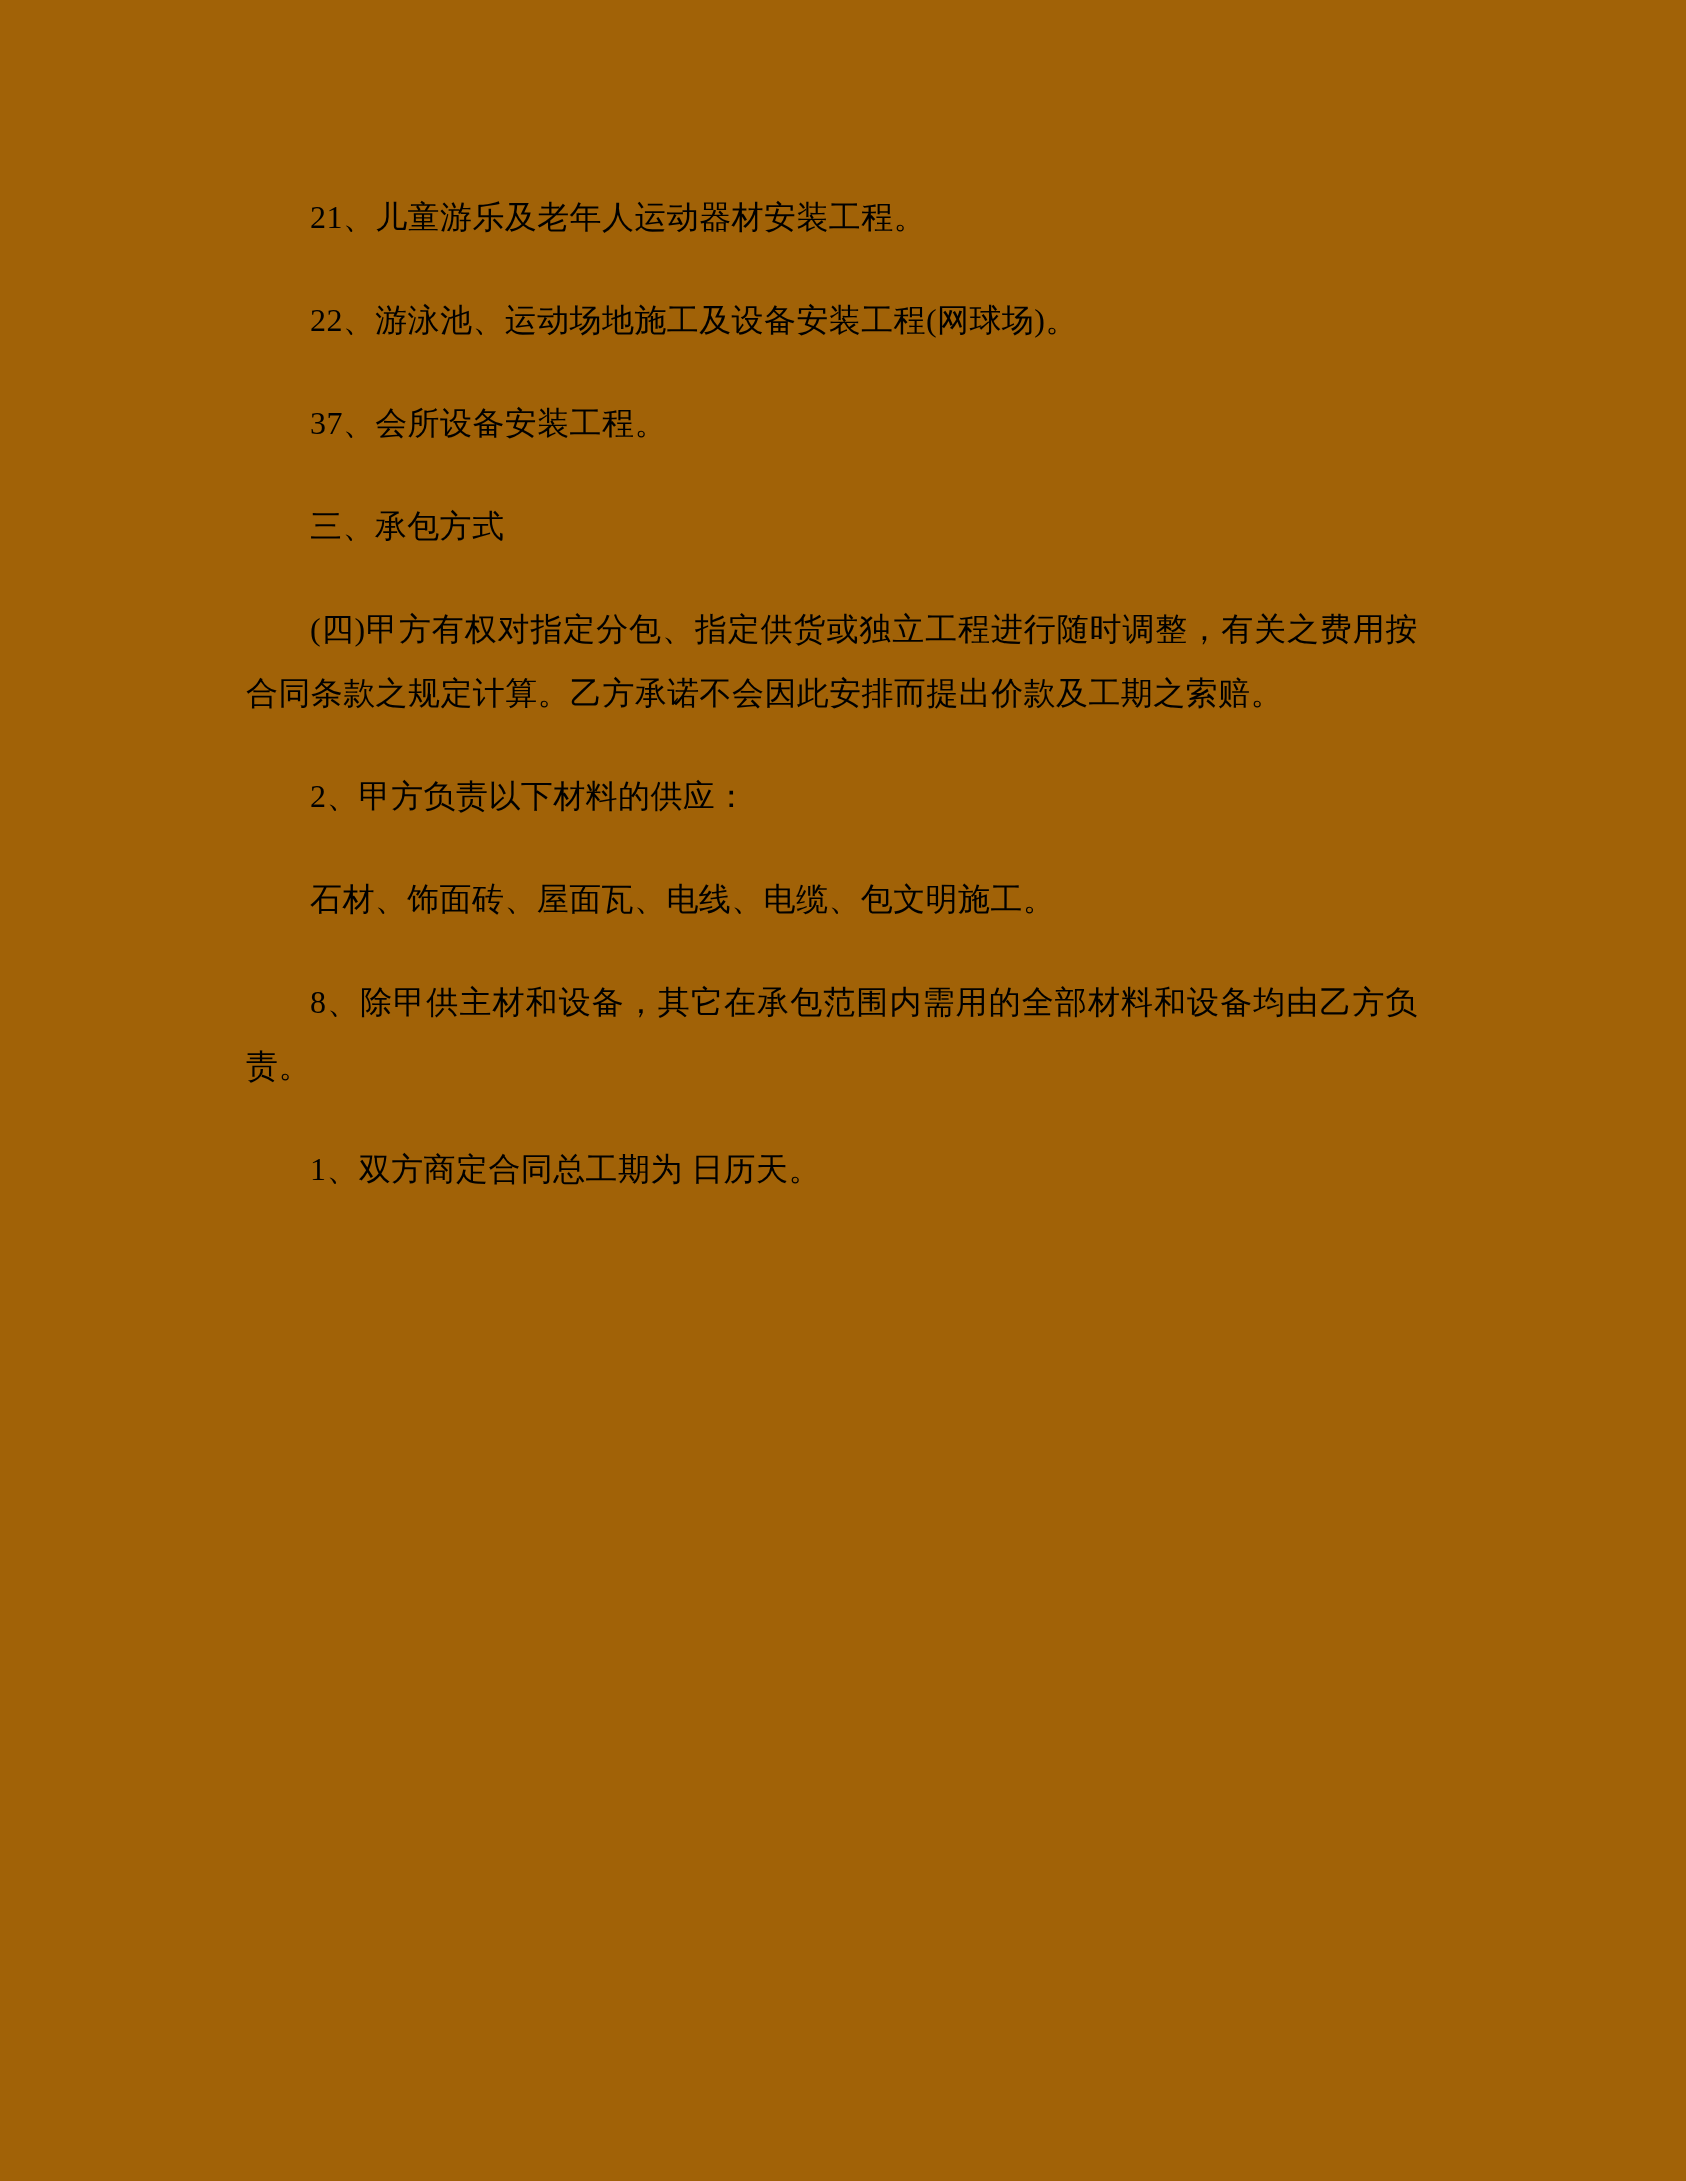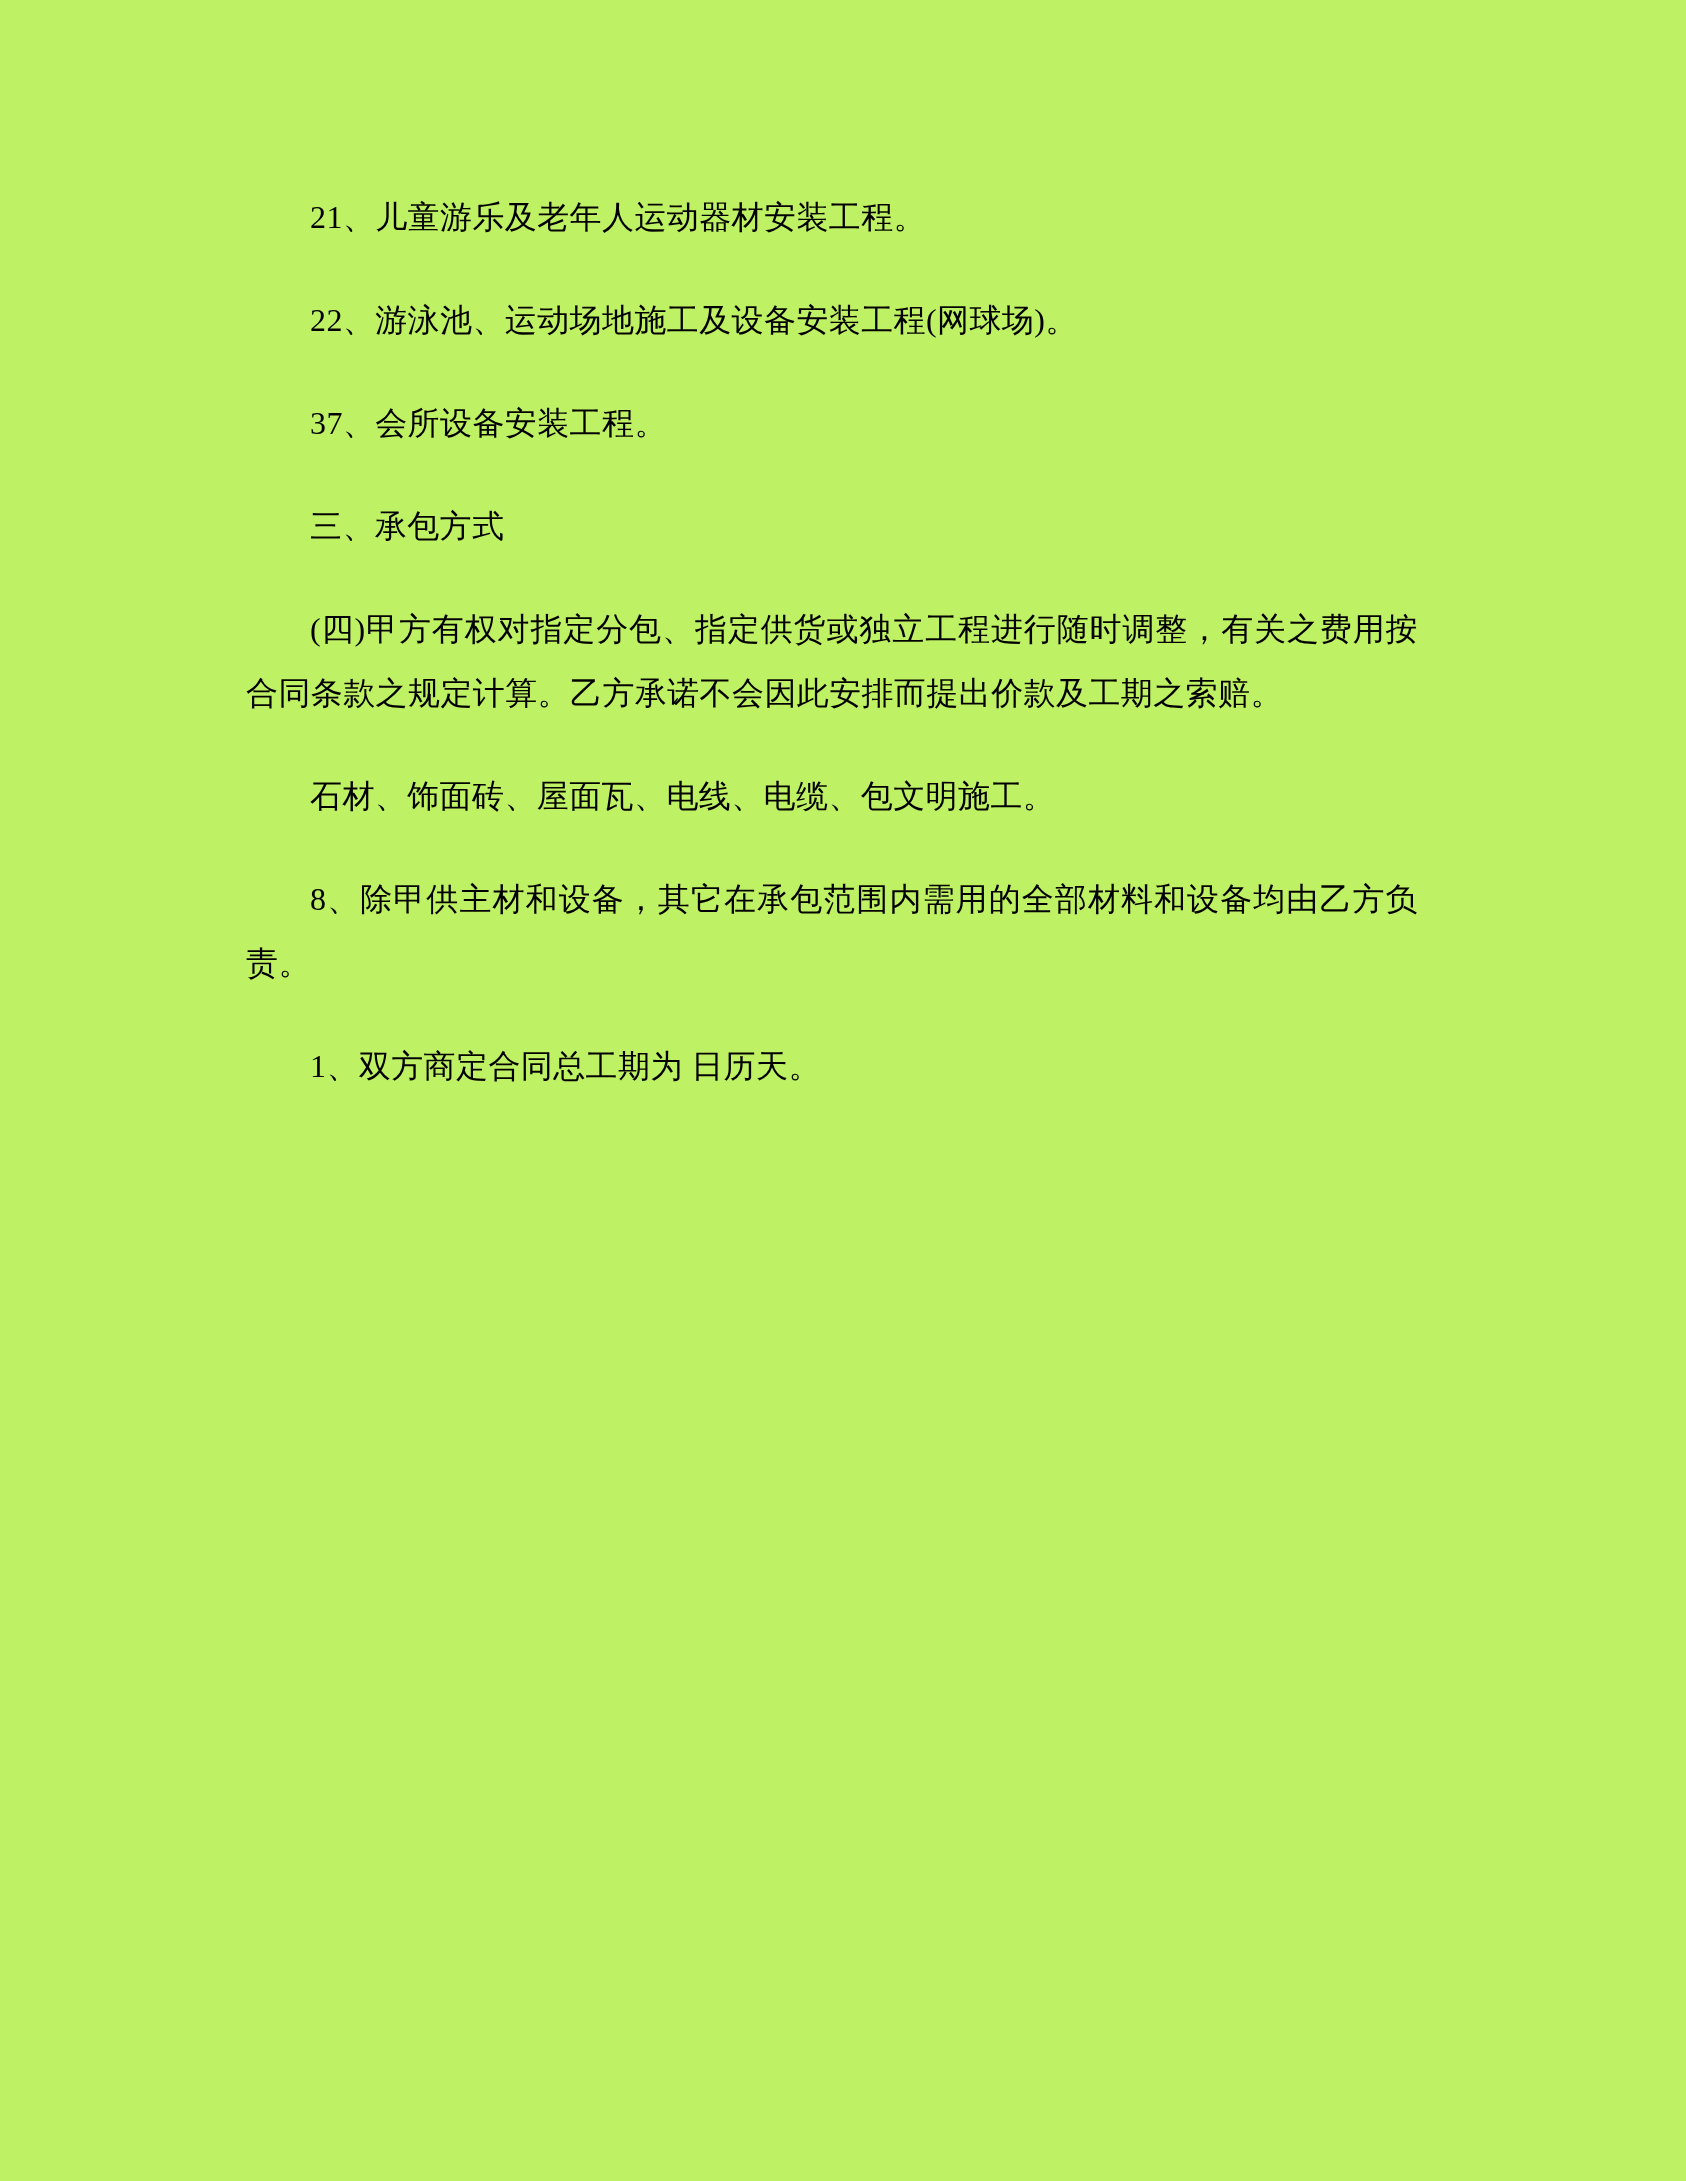--- a/index.html
+++ b/index.html
@@ -10,21 +10,21 @@
     width: 1686px;
     height: 2182px;
     background: #ffffff;
     overflow: hidden;
   }
   .page {
     box-sizing: border-box;
     width: 1686px;
     height: 2182px;
     padding: 185px 268px 37px 246px;
-    background: #bef264;
+    background: #a16207;
   }
   .page p {
     margin: 0 0 39px 0;
     font-family: "Liberation Serif", "DejaVu Serif", serif;
     font-size: 32px;
     line-height: 64px;
     letter-spacing: 0.4px;
     color: #000000;
     text-indent: 2em;
     text-align: justify;
@@ -33,17 +33,18 @@
 </style>
 </head>
 <body>
 
 <main class="page">
   <p>21、儿童游乐及老年人运动器材安装工程。</p>
   <p>22、游泳池、运动场地施工及设备安装工程(网球场)。</p>
   <p>37、会所设备安装工程。</p>
   <p>三、承包方式</p>
   <p>(四)甲方有权对指定分包、指定供货或独立工程进行随时调整，有关之费用按合同条款之规定计算。乙方承诺不会因此安排而提出价款及工期之索赔。</p>
+  <p>2、甲方负责以下材料的供应：</p>
   <p>石材、饰面砖、屋面瓦、电线、电缆、包文明施工。</p>
   <p>8、除甲供主材和设备，其它在承包范围内需用的全部材料和设备均由乙方负责。</p>
   <p>1、双方商定合同总工期为 日历天。</p>
 </main>
 
 
 </body></html>

